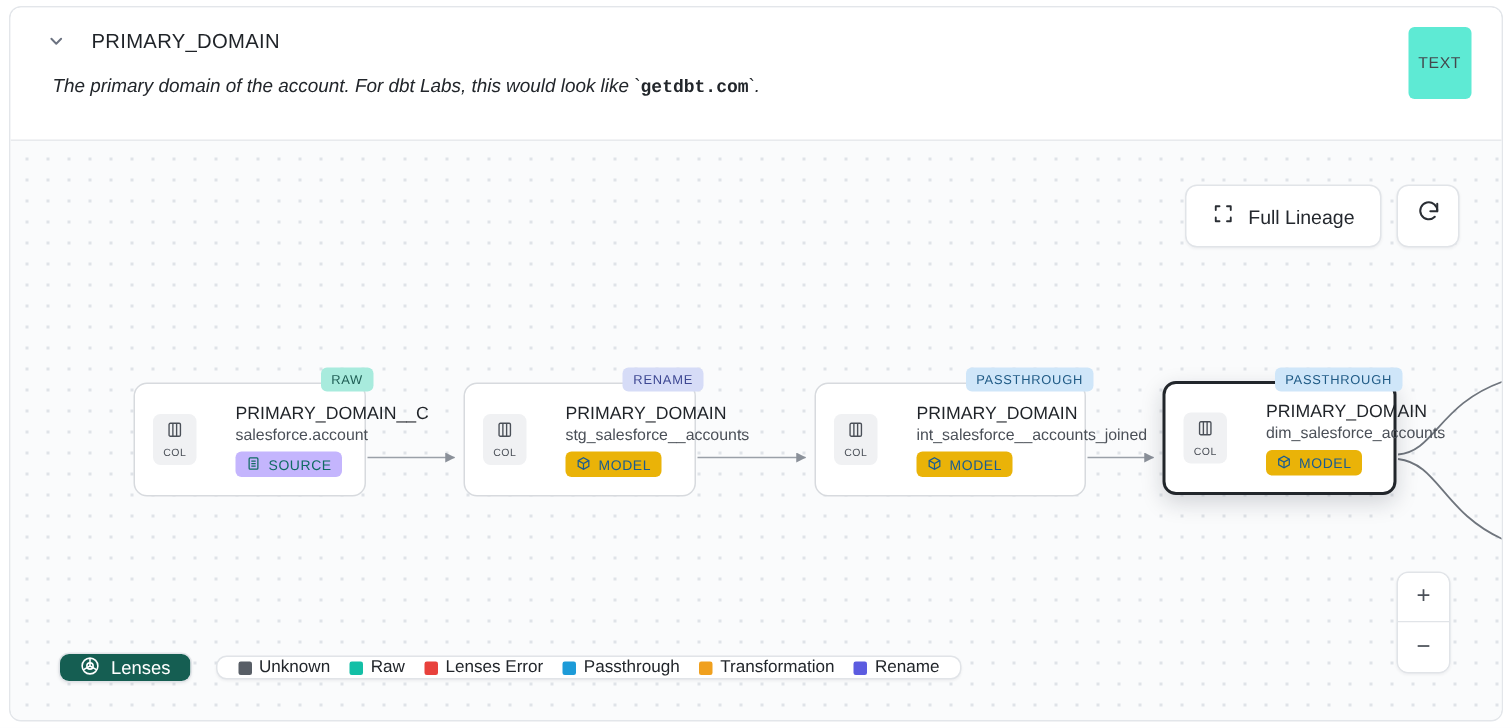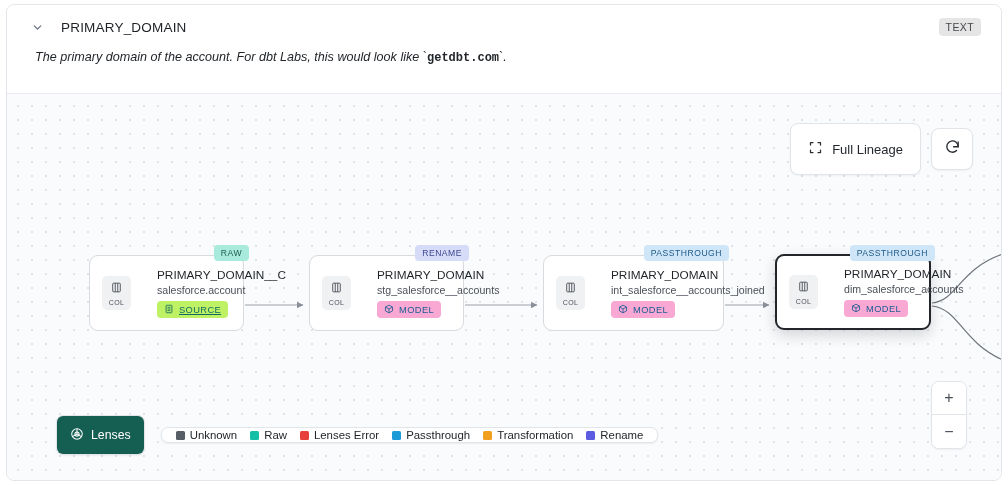--- a/index.html
+++ b/index.html
@@ -46,25 +46,25 @@
   .chevron-btn svg { display: block; }
   .col-title {
     font-size: 13.5px;
     color: #1f2328;
     letter-spacing: 0.2px;
     padding-left: 6px;
   }
   .text-badge {
     position: absolute;
     right: 20px; top: 13px;
-    background: #e5e5e5;
+    background: #5eead4;
     color: #44474d;
     font-size: 10.5px;
     letter-spacing: 0.4px;
-    padding: 3px 7px;
+    padding: 18px 7px;
     border-radius: 4px;
   }
   .desc {
     margin-top: 11px;
     font-size: 12.6px;
     font-style: italic;
     color: #22262b;
     line-height: 1.35;
     padding-left: 6px;
   }
@@ -104,21 +104,21 @@
   .edges { position: absolute; left: 0; top: 0; width: 996px; height: 389px; }
 
   
   .top-controls {
     position: absolute;
     right: 30px; top: 29px;
     display: flex; align-items: center; gap: 10px;
   }
   .btn-full {
     display: flex; align-items: center; gap: 9px;
-    height: 52px;
+    height: 42px;
     padding: 0 17px;
     background: #ffffff;
     border: 1px solid #e1e4e8;
     border-radius: 8px;
     font-size: 13px;
     color: #24282e;
     cursor: pointer;
     box-shadow: 0 1px 2px rgba(16,24,40,0.05);
   }
   .btn-refresh {
@@ -201,22 +201,22 @@
     display: inline-flex;
     align-items: center;
     gap: 5px;
     align-self: flex-start;
     margin-top: 3px;
     padding: 2.5px 7px;
     border-radius: 4px;
     font-size: 9.3px;
     letter-spacing: 0.4px;
   }
-  .type-chip.source { background: #bef264; color: #0f6b61; text-decoration: underline; }
-  .type-chip.model  { background: #f9a8d4; color: #1a5c91; }
+  .type-chip.source { background: #c4b5fd; color: #0f6b61; }
+  .type-chip.model  { background: #eab308; color: #1a5c91; }
 
   .tag {
     position: absolute;
     top: -11px;
     padding: 3px 7px;
     border-radius: 4px;
     font-size: 8.6px;
     letter-spacing: 0.5px;
   }
   .tag.raw         { background: #a8ebdd; color: #1e5d54; }
@@ -224,27 +224,26 @@
   .tag.passthrough { background: #cfe6f9; color: #205b86; }
 
   
   .bottom-bar {
     position: absolute;
     left: 32px; bottom: 27px;
     display: flex; align-items: center; gap: 16px;
   }
   .lens-group {
     display: flex;
-    height: 40px;
+    height: 20px;
     border-radius: 7px;
     overflow: hidden;
     border: 1px solid #e1e4e8;
     background: #ffffff;
     box-shadow: 0 1px 2px rgba(16,24,40,0.06);
-    margin-left: 17px;
   }
   .lenses-btn {
     display: flex; align-items: center; gap: 7px;
     background: #155e52;
     color: #ffffff;
     padding: 0 13px;
     font-size: 12.3px;
     cursor: pointer;
   }
   .evolution-btn {

